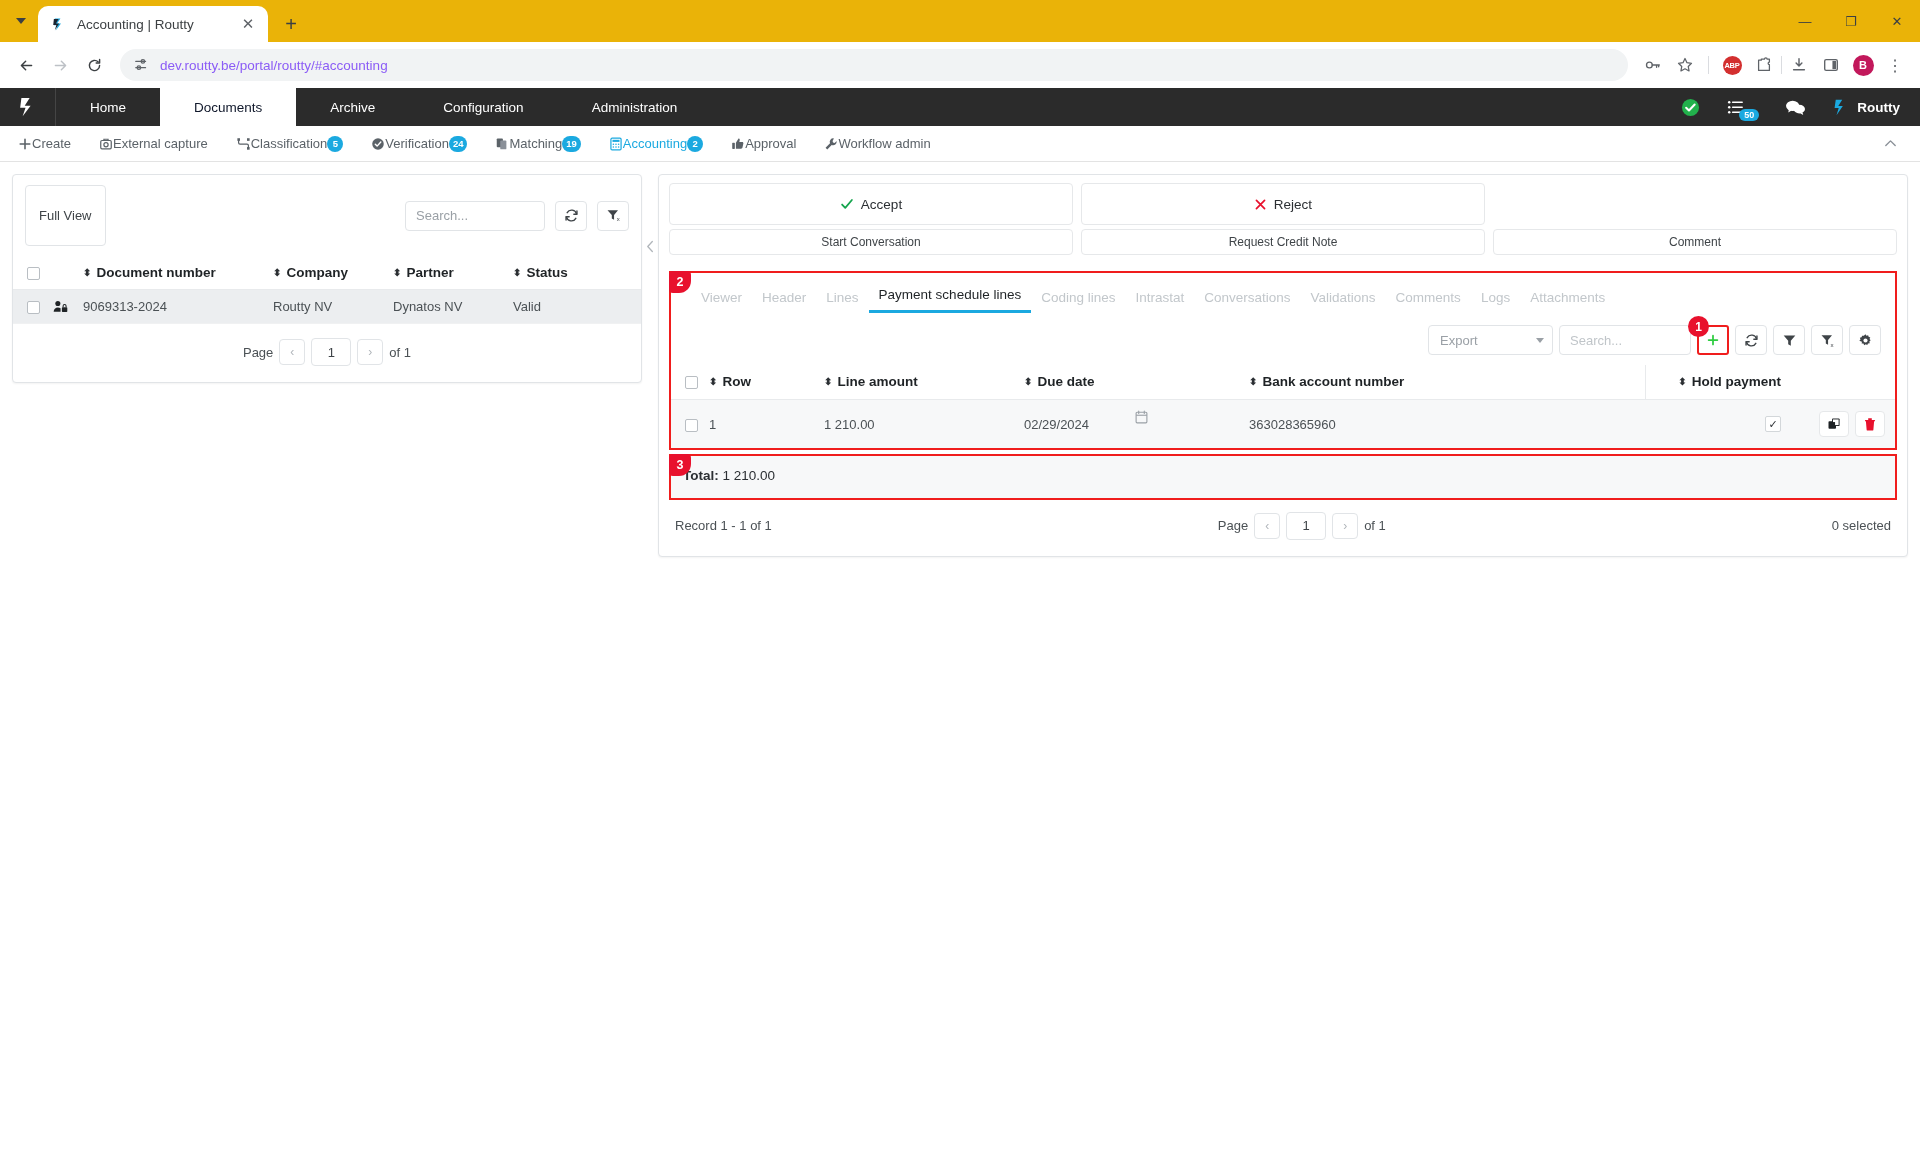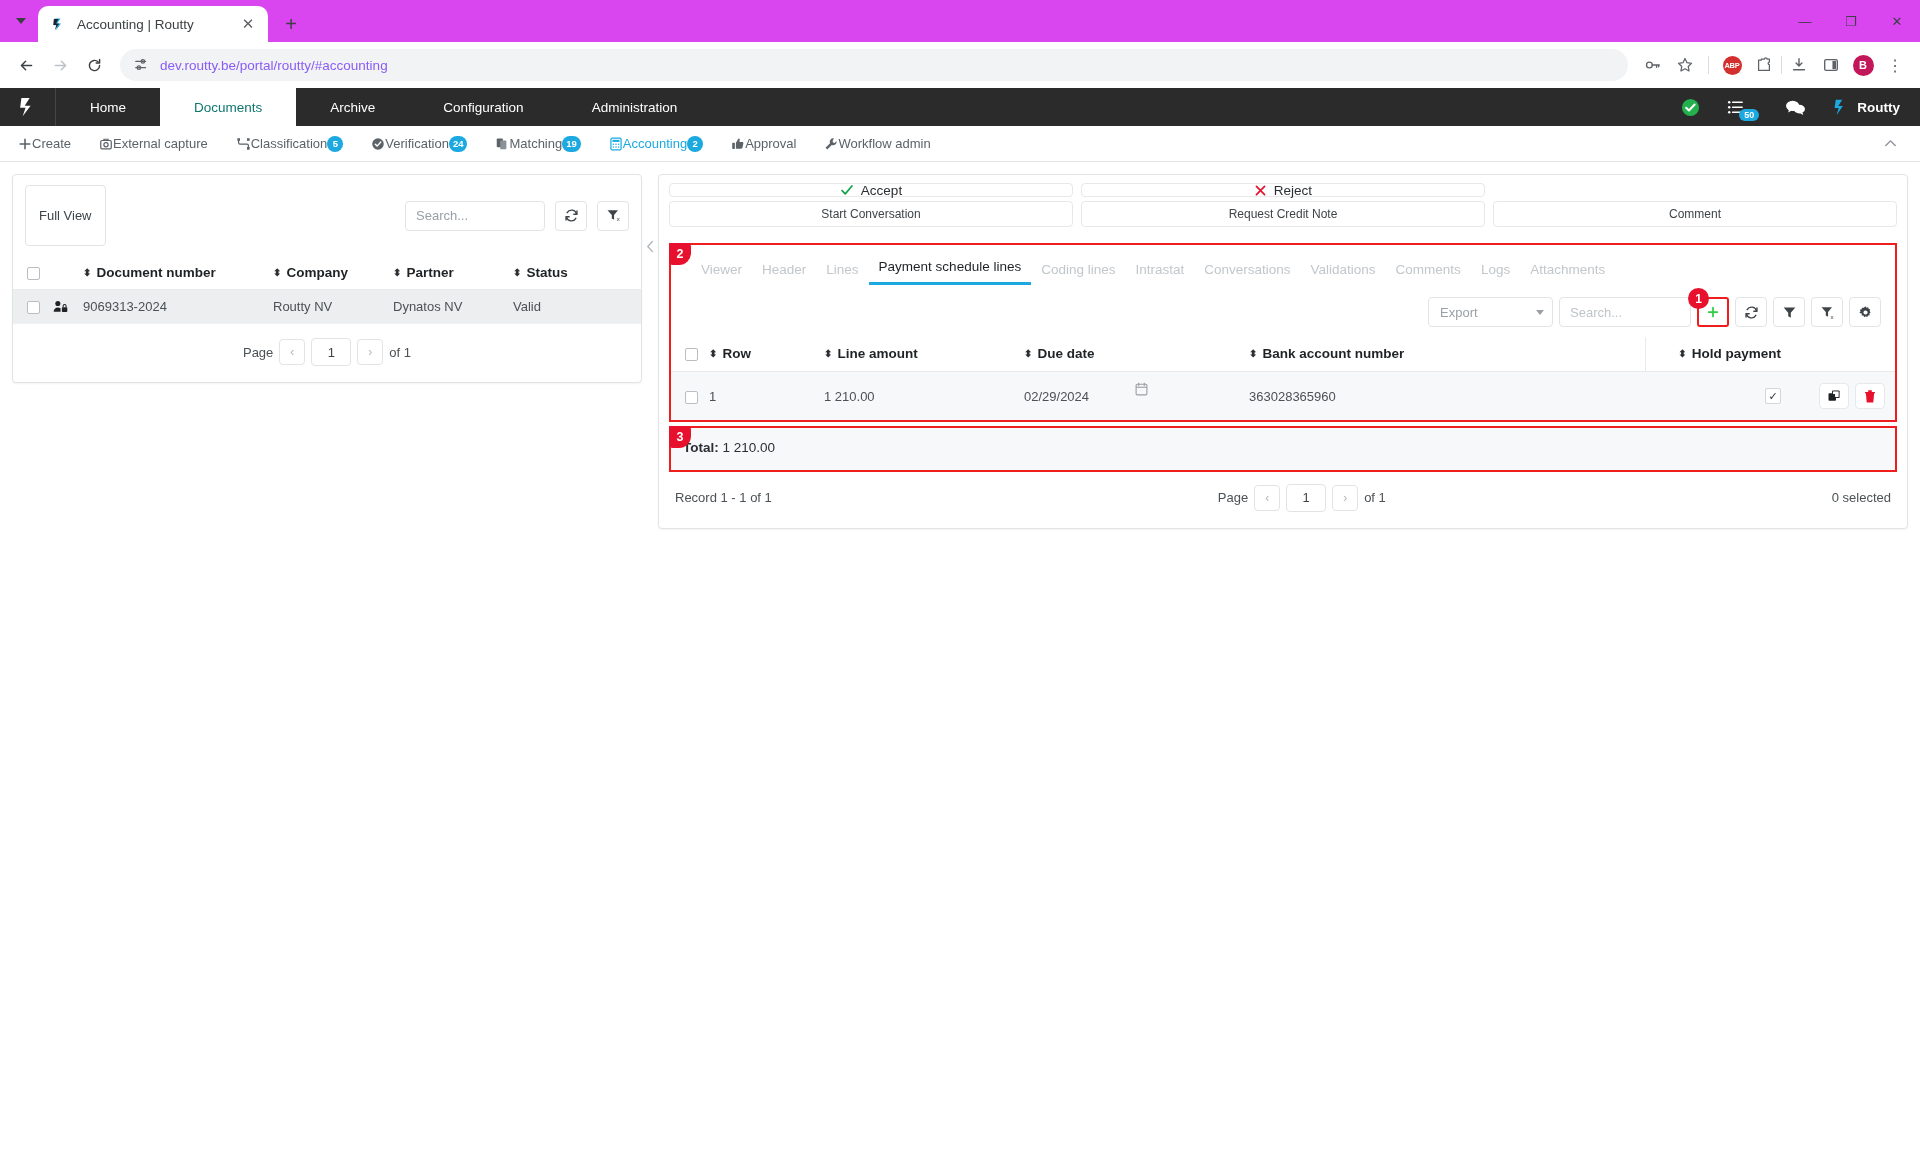--- a/index.html
+++ b/index.html
@@ -6,21 +6,21 @@
   html, body { margin:0; padding:0; }
   body {
     width:1920px; height:1154px;
     font-family:"Liberation Sans", sans-serif;
     background:#ffffff;
     overflow:hidden;
     -webkit-font-smoothing:antialiased;
   }
 
   
-  .browser-top { background:#d946ef; height:42px; display:flex; align-items:flex-end; padding-left:4px; }
+  .browser-top { background:#eab308; height:42px; display:flex; align-items:flex-end; padding-left:4px; }
   .tabstrip-left { width:34px; height:34px; display:flex; align-items:center; justify-content:center;
                    margin-bottom:4px; border-radius:6px; cursor:pointer; }
   .chev-d { width:0;height:0;border-left:5px solid transparent;border-right:5px solid transparent;border-top:6px solid #3c4043; }
   .tab { height:36px; background:#fff; border-radius:10px 10px 0 0; display:flex; align-items:center;
          padding:0 10px 0 12px; min-width:230px; position:relative; }
   .tab-fav { width:18px;height:18px;display:flex;align-items:center;justify-content:center;margin-right:9px; }
   .tab-title { font-size:13.5px; color:#3c4043; flex:1; white-space:nowrap; overflow:hidden; }
   .tab-close { width:20px;height:20px;display:flex;align-items:center;justify-content:center;border-radius:50%;
                font-size:15px;color:#5f6368;cursor:pointer; }
   .newtab { width:30px;height:30px;display:flex;align-items:center;justify-content:center;margin:0 0 3px 8px;
@@ -42,21 +42,21 @@
   .avatar-b { width:21px;height:21px;border-radius:50%;background:#c2185b;color:#fff;font-size:11px;font-weight:bold;
               display:flex;align-items:center;justify-content:center; }
   .vdiv { width:1px;height:18px;background:#dadce0;margin:0 6px; }
   .urlsep { width:1px;height:18px;background:#dadce0; }
 
   
   .appnav { background:#2b2b2b; height:38px; display:flex; align-items:stretch; }
   .brand { width:56px; display:flex; align-items:center; justify-content:center; border-right:1px solid #454545; }
   .nav-item { padding:0 34px; display:flex; align-items:center; justify-content:center; font-size:13.5px;
               color:#ffffff; cursor:pointer; white-space:nowrap; }
-  .nav-item.active { background:#ffffff; color:#0f766e; font-weight:normal; }
+  .nav-item.active { background:#ffffff; color:#0f172a; font-weight:normal; }
   .appnav-right { margin-left:auto; display:flex; align-items:center; gap:26px; padding-right:20px; }
   .nav-right-ico { display:flex; align-items:center; cursor:pointer; position:relative; }
   .badge-blue { background:#1ba9e0; color:#fff; font-size:9px; font-weight:bold; border-radius:9px;
                 padding:1px 5px; margin-left:-6px; align-self:flex-end; position:relative; top:4px; }
   .user-chip { display:flex; align-items:center; gap:8px; cursor:pointer; color:#fff; font-size:13.5px; font-weight:bold; }
 
   
   .wfbar { height:36px; background:#fff; border-bottom:1px solid #e3e3e3; display:flex; align-items:center;
            padding:0 18px; gap:0; }
   .wf-step { display:flex; align-items:center; padding:0 14px; font-size:13px; color:#5b6268;
@@ -99,21 +99,21 @@
 
   
   .collapse-handle { width:16px; display:flex; align-items:flex-start; justify-content:center;
                      padding-top:66px; color:#b0b5ba; font-size:13px; cursor:pointer; flex:none; }
 
   
   .rightpanel { flex:1; background:#fff; border:1px solid #e1e4e7; border-radius:4px;
                 box-shadow:0 1px 2px rgba(0,0,0,.05); align-self:flex-start; }
   .act-row { display:grid; grid-template-columns:1fr 1fr 1fr; gap:8px; padding:8px 10px 0; }
   .act-row.second { padding-top:4px; padding-bottom:10px; }
-  .act-btn { border:1px solid #e6e8ea; border-radius:4px; background:#fff; height:14px;
+  .act-btn { border:1px solid #e6e8ea; border-radius:4px; background:#fff; height:42px;
              display:flex; align-items:center; justify-content:center; gap:7px; font-size:13.5px;
              color:#2b2f33; cursor:pointer; }
   .act-btn.sm { height:26px; font-size:12px; color:#3f4448; }
 
   
   .anno { position:relative; border:2px solid #f01d1d; }
   .anno-num { position:absolute; left:-2px; top:-2px; background:#e8112d; color:#fff;
               width:22px; height:22px; border-radius:4px 4px 12px 4px;
               display:flex; align-items:center; justify-content:center; font-size:12.5px;
               font-weight:bold; z-index:5; }

